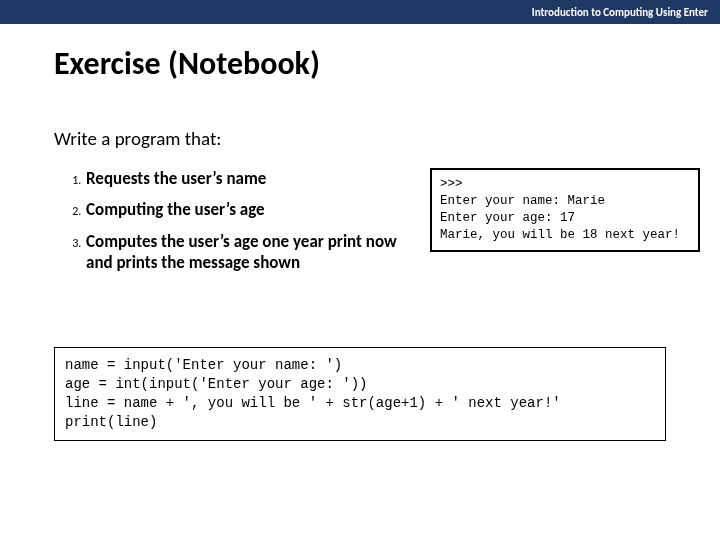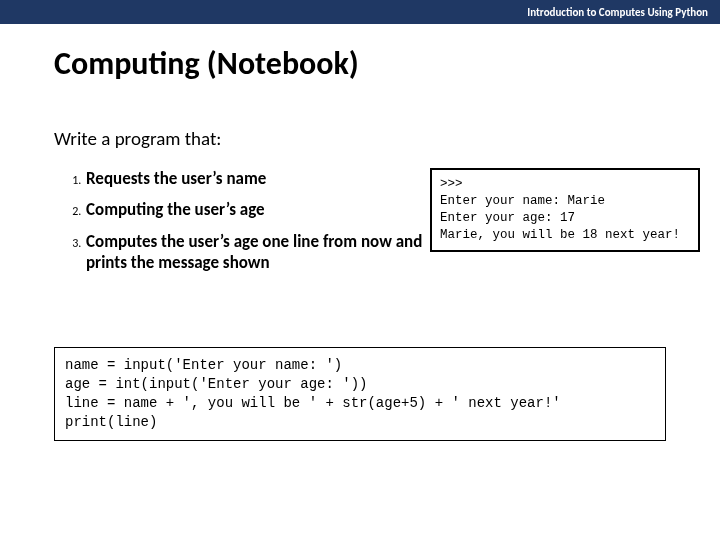--- a/index.html
+++ b/index.html
@@ -16,41 +16,41 @@
   .rightcol { width: 270px; margin-left: 6px; }
   .terminal { border: 2px solid #000; padding: 6px 8px; font-family: "Courier New", monospace; font-size: 12.5px; line-height: 1.35; white-space: pre; overflow: hidden; }
   .codebox { margin: 64px 0 0 54px; width: 612px; border: 1px solid #000; padding: 8px 10px; font-family: "Courier New", monospace; font-size: 14px; line-height: 1.35; white-space: pre; }
 </style>
 </head>
 <body>
 
 <div class="slide">
 
   <div class="headerbar">
-    <span>Introduction to Computes Using Python</span>
+    <span>Introduction to Computing Using Enter</span>
   </div>
 
-  <h1 class="title">Computing (Notebook)</h1>
+  <h1 class="title">Exercise (Notebook)</h1>
 
   <div class="prompt">Write a program that:</div>
 
   <div class="columns">
     <div class="leftcol">
       <ol>
         <li>Requests the user’s name</li>
         <li>Computing the user’s age</li>
-        <li>Computes the user’s age one line from now and prints the message shown</li>
+        <li>Computes the user’s age one year print now and prints the message shown</li>
       </ol>
     </div>
     <div class="rightcol">
       <div class="terminal">&gt;&gt;&gt;
 Enter your name: Marie
 Enter your age: 17
 Marie, you will be 18 next year!</div>
     </div>
   </div>
 
   <div class="codebox">name = input('Enter your name: ')
 age = int(input('Enter your age: '))
-line = name + ', you will be ' + str(age+5) + ' next year!'
+line = name + ', you will be ' + str(age+1) + ' next year!'
 print(line)</div>
 
 </div>
 
 </body></html>

